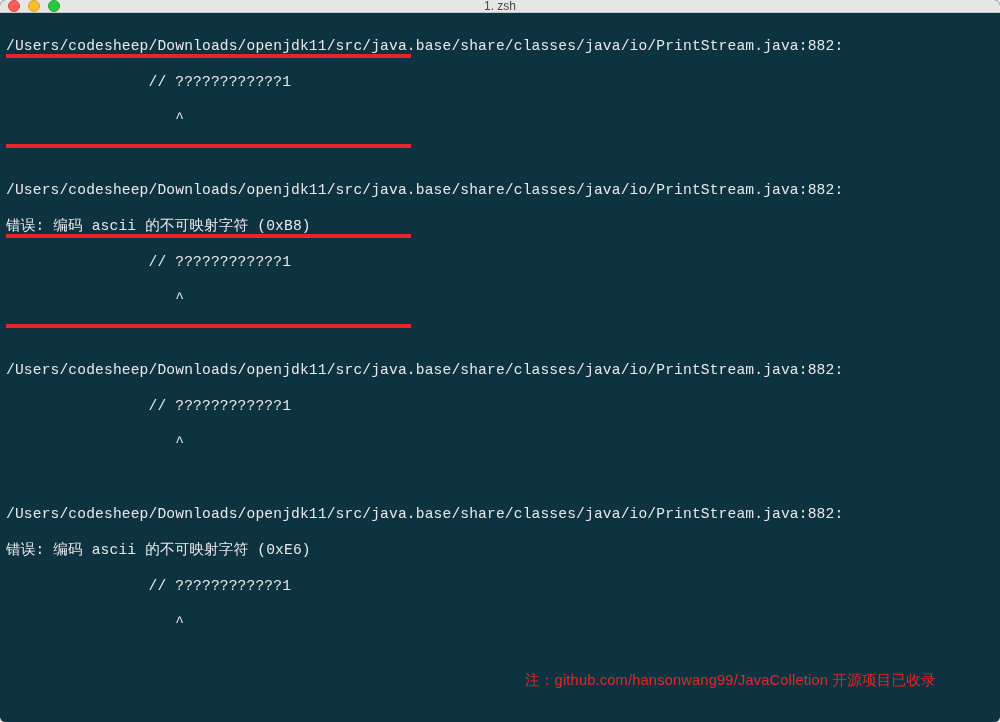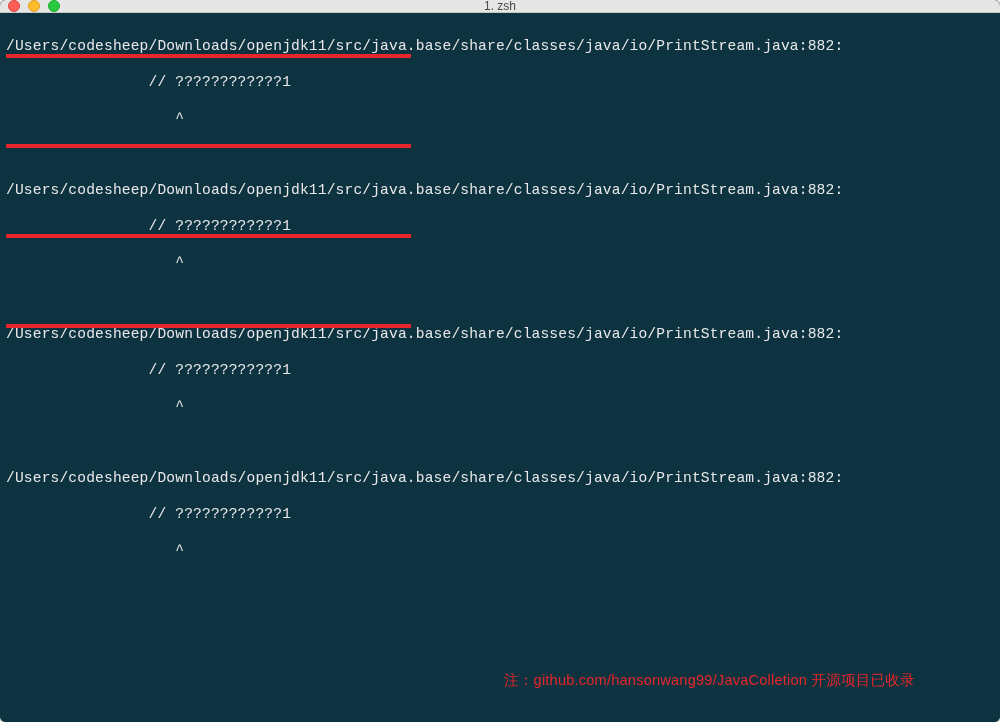--- a/index.html
+++ b/index.html
@@ -67,28 +67,30 @@
     </div>
     <div class="title">1. zsh</div>
   </div>
 
   <div class="term">
 <span class="line">/Users/codesheep/Downloads/openjdk11/src/java.base/share/classes/java/io/PrintStream.java:882:</span>
 <span class="line">                // ????????????1</span>
 <span class="line">                   ^</span>
 <span class="line"> </span>
 <span class="line">/Users/codesheep/Downloads/openjdk11/src/java.base/share/classes/java/io/PrintStream.java:882:</span>
+<span class="line">错误: 编码 ascii 的不可映射字符 (0xB8)</span>
 <span class="line">                // ????????????1</span>
 <span class="line">                   ^</span>
 <span class="line"> </span>
 <span class="line">/Users/codesheep/Downloads/openjdk11/src/java.base/share/classes/java/io/PrintStream.java:882:</span>
 <span class="line">                // ????????????1</span>
 <span class="line">                   ^</span>
 <span class="line"> </span>
 <span class="line">/Users/codesheep/Downloads/openjdk11/src/java.base/share/classes/java/io/PrintStream.java:882:</span>
+<span class="line">错误: 编码 ascii 的不可映射字符 (0xE6)</span>
 <span class="line">                // ????????????1</span>
 <span class="line">                   ^</span>
 <span class="line"> </span>
 
 
 
 
 
 
 
@@ -97,15 +99,15 @@
 
 
 
 
 
     <div class="underline-red" style="top:41px; width:405px;"></div>
     <div class="underline-red" style="top:131px; width:405px;"></div>
     <div class="underline-red" style="top:221px; width:405px;"></div>
     <div class="underline-red" style="top:311px; width:405px;"></div>
 
-    <div class="note" style="left:504px; top:658px;">注：github.com/hansonwang99/JavaColletion 开源项目已收录</div>
+    <div class="note" style="left:525px; top:658px;">注：github.com/hansonwang99/JavaColletion 开源项目已收录</div>
   </div>
 </div>
 
 </body></html>

